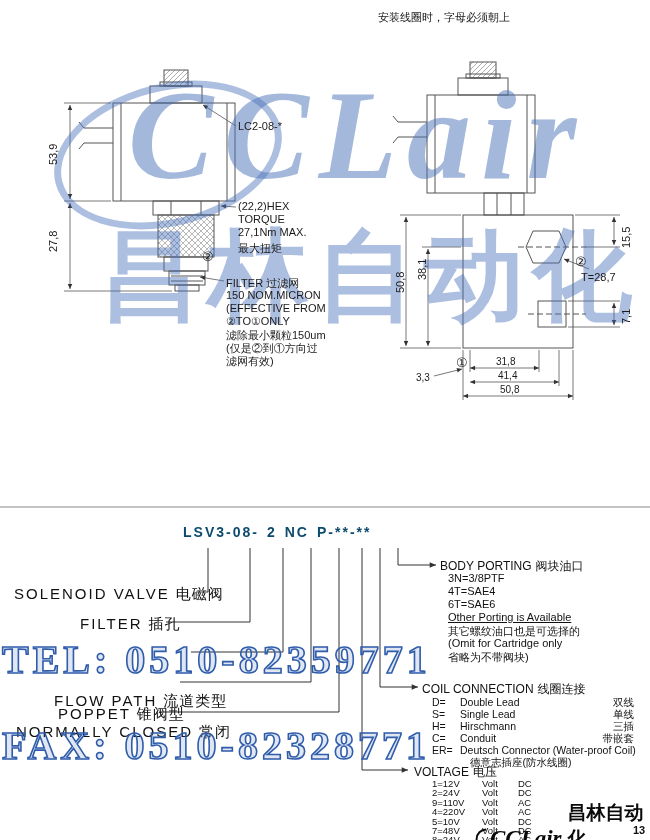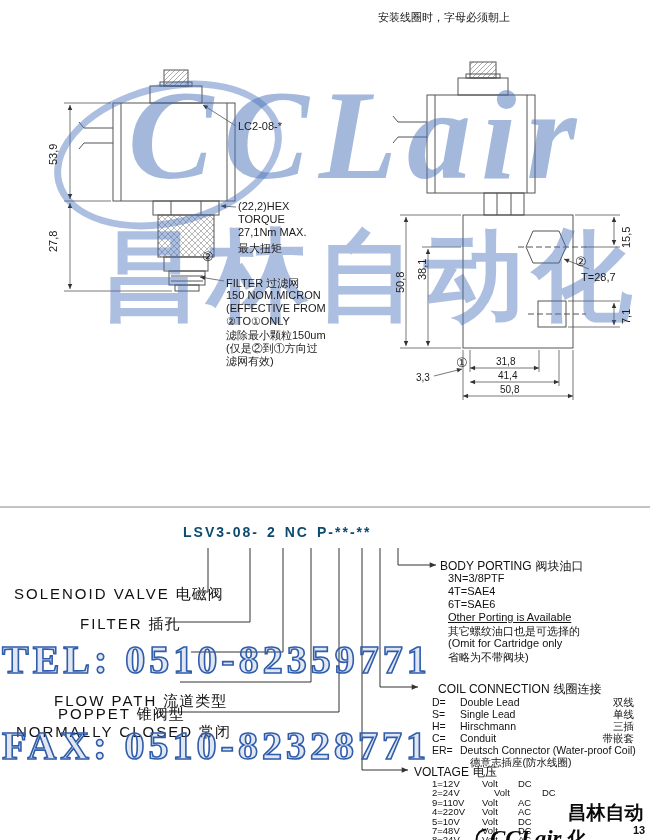--- a/index.html
+++ b/index.html
@@ -203,21 +203,21 @@
   <span>BODY PORTING</span><span class="cn">阀块油口</span>
 </div>
 <div class="pline" style="left:448px; top:572px;">3N=3/8PTF</div>
 <div class="pline" style="left:448px; top:585px;">4T=SAE4</div>
 <div class="pline" style="left:448px; top:598px;">6T=SAE6</div>
 <div class="pline" style="left:448px; top:611px;text-decoration:underline;">Other Porting is Available</div>
 <div class="pline" style="left:448px; top:624px;">其它螺纹油口也是可选择的</div>
 <div class="pline" style="left:448px; top:637px;">(Omit for Cartridge only</div>
 <div class="pline" style="left:448px; top:650px;">省略为不带阀块)</div>
 
-<div class="blk-title" style="left:438px; top:681px;">
+<div class="blk-title" style="left:422px; top:681px;">
   <span>COIL CONNECTION</span><span class="cn">线圈连接</span>
 </div>
 <div class="coil-row" style="left:432px; top:696px;">
   <span class="oc">D=</span>
   <span class="oe">Double Lead</span>
   <span class="on">双线</span>
 </div>
 <div class="coil-row" style="left:432px; top:708px;">
   <span class="oc">S=</span>
   <span class="oe">Single Lead</span>
@@ -240,21 +240,21 @@
 <div class="pline" style="left:470px; top:756px; font-size:10.5px;">德意志插座(防水线圈)</div>
 
 <div class="blk-title" style="left:414px; top:764px;text-align:right;">
   <span>VOLTAGE</span><span class="cn">电压</span>
 </div>
 <div class="volt-row" style="left:432px; top:778px;">
   <span class="vc">1=12V</span>
   <span class="vu">Volt</span>
   <span class="vt">DC</span>
 </div>
-<div class="volt-row" style="left:432px; top:787px;gap:12px;">
+<div class="volt-row" style="left:432px; top:787px;">
   <span class="vc">2=24V</span>
   <span class="vu">Volt</span>
   <span class="vt">DC</span>
 </div>
 <div class="volt-row" style="left:432px; top:797px;">
   <span class="vc">9=110V</span>
   <span class="vu">Volt</span>
   <span class="vt">AC</span>
 </div>
 <div class="volt-row" style="left:432px; top:806px;">

